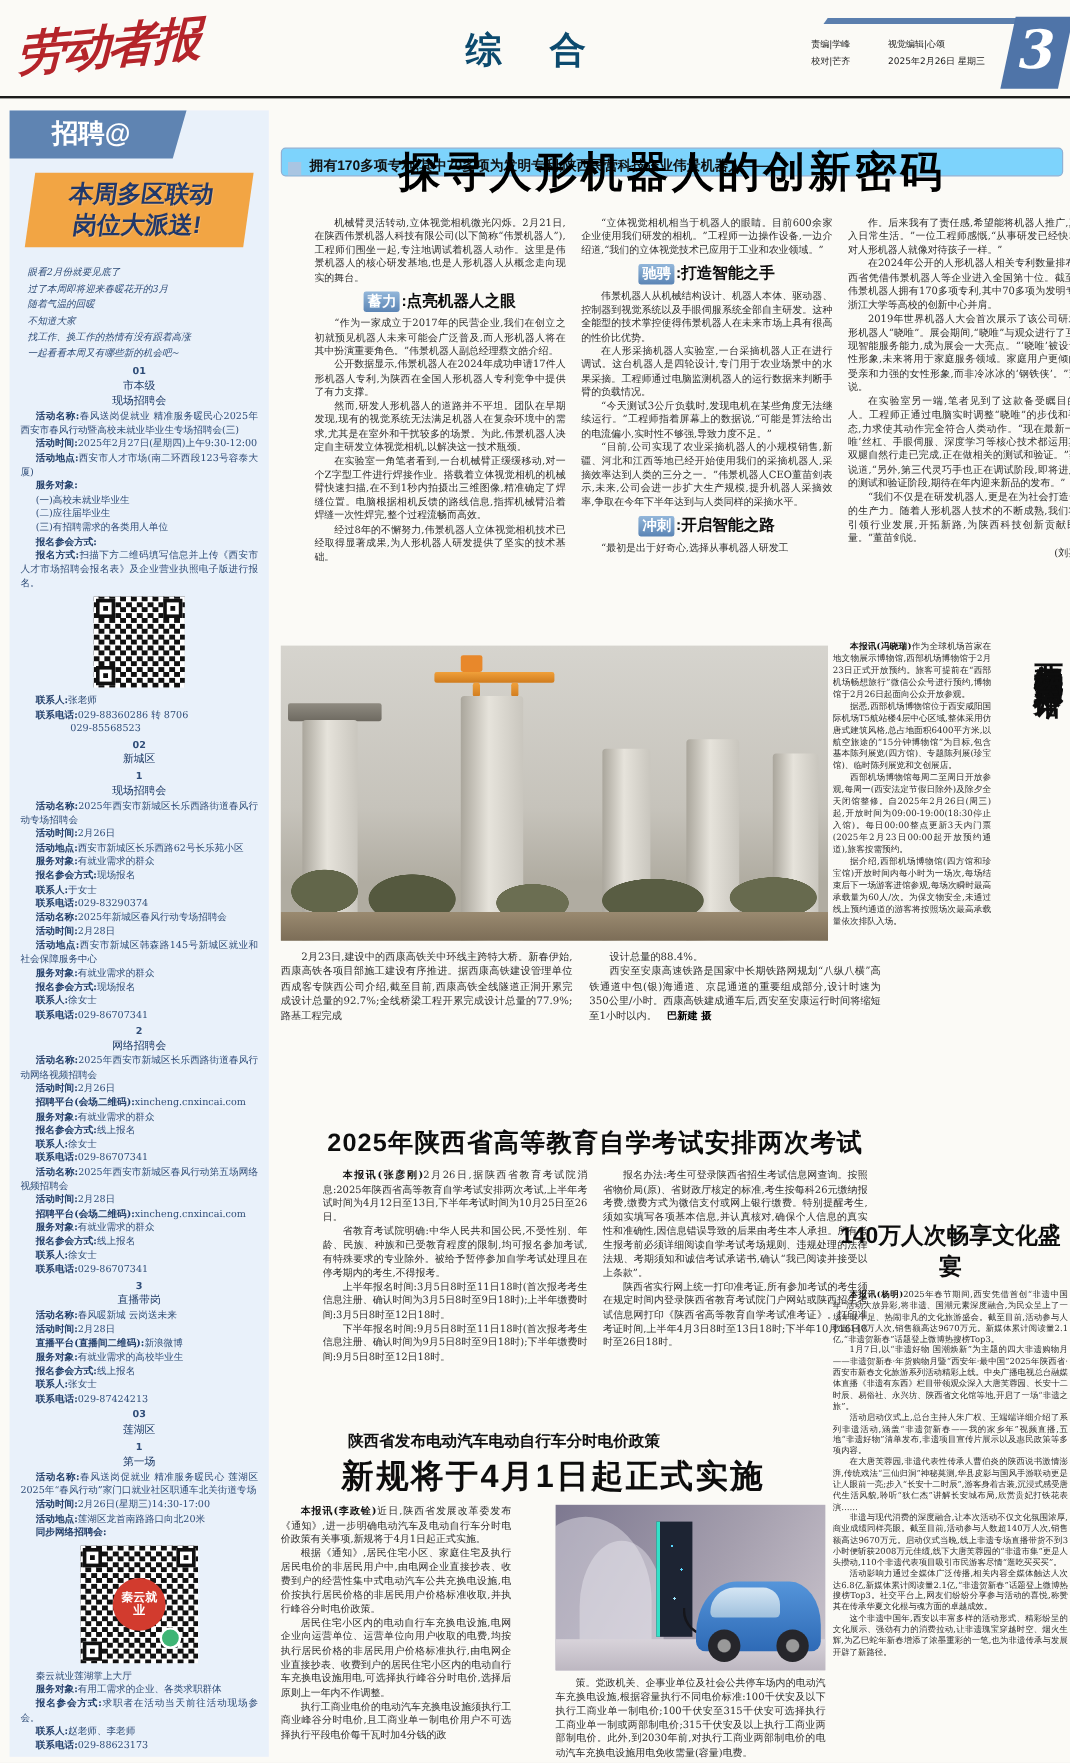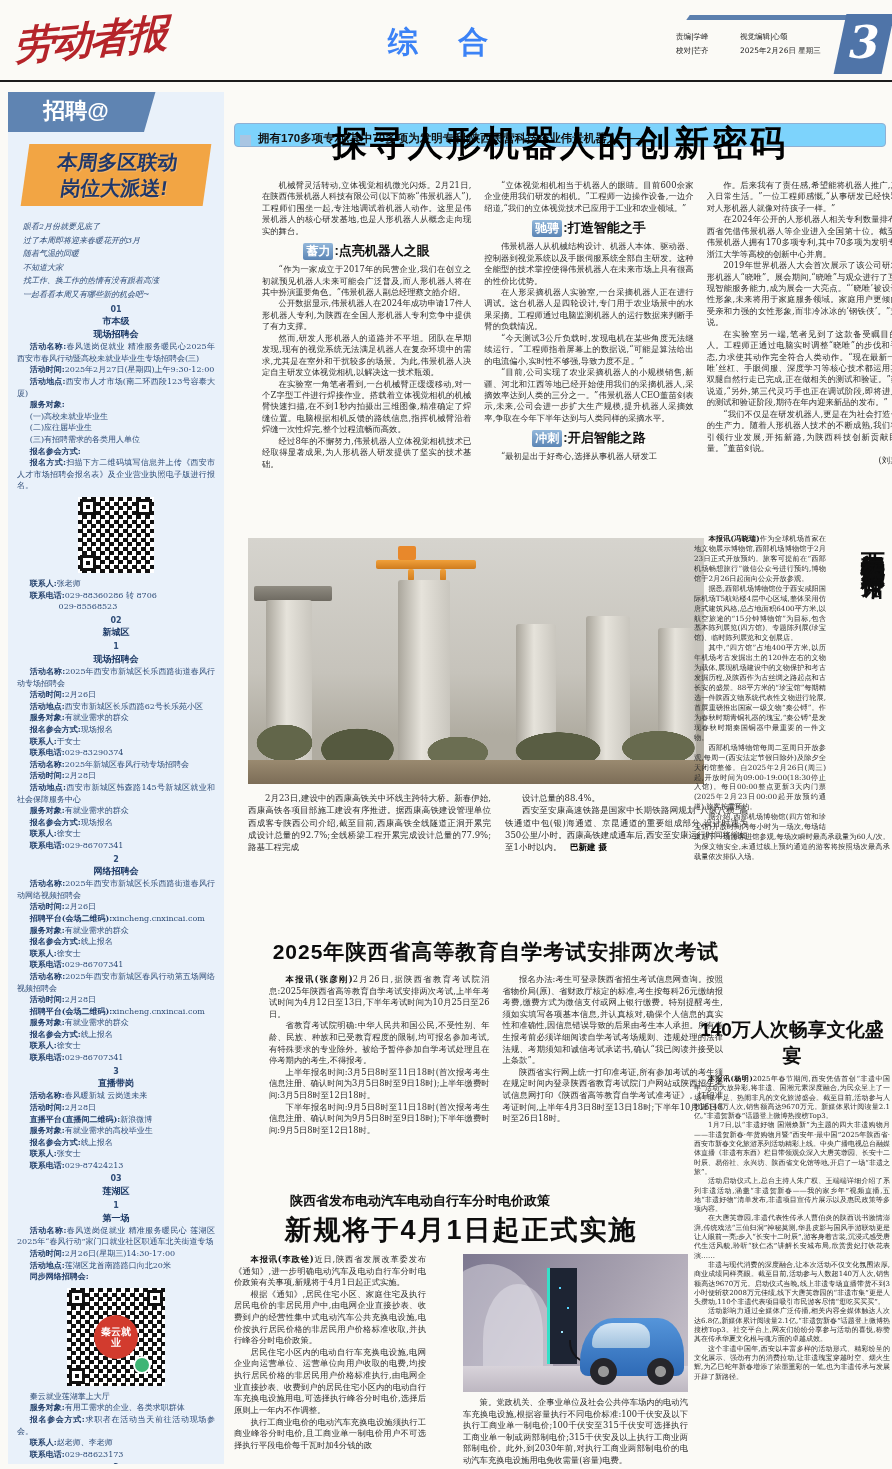--- a/index.html
+++ b/index.html
@@ -4,41 +4,41 @@
 <style>
   * { margin:0; padding:0; box-sizing:border-box; }
   body { background:#e8e8e8; font-family:"DejaVu Serif", serif; }
   #page { position:relative; width:892px; height:1469px; background:#fbfaf6; margin:0 auto; overflow:hidden; }
 
   
   .logo { position:absolute; left:14px; top:6px; width:200px; height:64px;
     font-family:"DejaVu Serif",serif; font-style:italic; font-weight:bold; font-size:40px;
     color:#b5242a; transform:rotate(-5deg) skewX(-6deg); letter-spacing:-2px; line-height:62px; }
   .section-title { position:absolute; left:330px; top:22px; width:232px; text-align:center;
-    font-family:"Liberation Sans",sans-serif; font-weight:bold; font-size:30px; color:#3b82f6; letter-spacing:16px; }
+    font-family:"Liberation Sans",sans-serif; font-weight:bold; font-size:30px; color:#0c4a6e; letter-spacing:16px; }
   .credit-bar { position:absolute; left:688px; top:15px; width:178px; height:5px; background:#5b7fae; transform:skewX(-35deg); }
   .credits { position:absolute; left:676px; top:30px; width:168px; display:grid; grid-template-columns:64px 104px;
     font-size:7.5px; color:#222; line-height:14px; font-family:"DejaVu Sans",sans-serif; }
   .pagenum { position:absolute; left:840px; top:14px; width:48px; height:60px; background:#4f74a8; transform:skewX(-12deg); }
   .pagenum span { display:block; transform:skewX(12deg); color:#fff; font-family:"DejaVu Serif",serif; font-style:italic;
     font-weight:bold; font-size:44px; text-align:center; line-height:58px; }
   .head-rule { position:absolute; left:0; top:80px; width:892px; height:2px; background:#1c1c1c; }
 
   
   .sidebar { position:absolute; left:8px; top:92px; width:216px; height:1372px; background:#e9f1fa; overflow:hidden; }
   .sb-tag { position:absolute; left:-6px; top:-2px; width:148px; height:42px; background:#5f84b2; transform:skewX(-16deg); }
   .sb-tag span { display:block; transform:skewX(16deg); color:#fff; font-family:"Liberation Sans",sans-serif;
     font-weight:bold; font-size:22px; line-height:42px; text-align:center; }
   .sb-banner { margin:52px auto 10px; width:182px; padding:5px 0; background:#f2a544; transform:skewX(-8deg);
     text-align:center; font-family:"Liberation Sans",sans-serif; font-weight:bold; font-size:20px; color:#20386b;
     line-height:26px; text-shadow:1px 1px 0 #fff3; }
   .sb-rows { padding:4px 9px 0 9px; color:#2f4d78; font-size:8px; line-height:1.45; }
   .sb-intro { font-style:italic; padding-left:6px; line-height:1.7; }
   .sb-num { text-align:center; font-weight:bold; font-family:"DejaVu Sans",sans-serif; margin-top:2px; }
-  .sb-head { text-align:center; font-weight:bold; color:#1d3a66; font-size:9px; font-family:"Liberation Sans",sans-serif; }
+  .sb-head { text-align:center; font-weight:normal; color:#1d3a66; font-size:9px; font-family:"Liberation Sans",sans-serif; }
   .sb-line { text-indent:1.6em; text-align:justify; }
   .sb-line b { color:#24406b; }
   .sb-plain { padding-left:1.6em; }
   .sb-plain2 { padding-left:5.2em; }
   .qr { position:relative; margin:5px auto; background:repeating-conic-gradient(#111 0% 25%, #fff 0% 50%) 0 0/9px 9px; }
   .qr-plain { width:76px; height:76px; }
   .qr-fancy { width:98px; height:98px; }
   .qr i.f { position:absolute; width:16px; height:16px; border:3px solid #111; background:#fff; }
   .qr i.f::after { content:""; position:absolute; left:3px; top:3px; width:4px; height:4px; background:#111; }
   .qr .f1 { left:2px; top:2px; } .qr .f2 { right:2px; top:2px; } .qr .f3 { left:2px; bottom:2px; }
@@ -58,21 +58,21 @@
   .mcols { position:absolute; left:234px; top:180px; width:654px; height:350px; display:flex; gap:13px; overflow:hidden;margin-left:28px; }
   .mcol { flex:1; font-size:8.3px; line-height:1.38; color:#2e2e2e; text-align:justify; }
   .mcol p.p, .mcol p.lead { text-indent:2em; }
   .msub { text-align:center; margin:5px 0 4px; font-family:"Liberation Sans",sans-serif; }
   .msub .tag { display:inline-block; background:linear-gradient(#93b7da,#5b85b5); color:#fff; font-weight:bold;
     font-size:12px; padding:0 3px; border-radius:2px; margin-right:1px; }
   .msub .rest { font-weight:bold; font-size:13px; color:#0d0d0d; }
   .msign { text-align:right; padding-right:6px; }
 
   
-  .photo-block { position:absolute; left:248px; top:538px; width:500px; }
+  .photo-block { position:absolute; left:234px; top:538px; width:500px; }
   .photo { position:relative; width:456px; height:246px; overflow:hidden;
     background:linear-gradient(#d6d4ce 0%, #c6c3bb 55%, #b0aca1 80%); }
   .pier { position:absolute; background:linear-gradient(90deg,#aaa69c,#e6e3db 45%,#c9c6be); border-radius:3px 3px 0 0; }
   .beam { position:absolute; background:linear-gradient(#8f8b81,#6e6a61); border-radius:2px; }
   .crane-arm { position:absolute; background:linear-gradient(#f0a03a,#d07c1e); border-radius:2px; }
   .crane-cab { position:absolute; background:#e8882b; border-radius:2px; }
   .trees { position:absolute; left:0; right:0; bottom:22px; height:64px;
     background-image:
       radial-gradient(ellipse 46px 30px at 8% 70%, #62664a 60%, transparent 61%),
       radial-gradient(ellipse 60px 34px at 24% 80%, #55593f 60%, transparent 61%),
@@ -318,21 +318,20 @@
   </div>
 
   <div class="museum">
     <div class="vhead">
       <span class="vmain">西部机场博物馆已开放预约</span>
       <span class="vsub">今日开馆</span>
     </div>
     <div>
         <p class="lead"><b>本报讯(冯晓瑞)</b><span>作为全球机场首家在地文物展示博物馆,西部机场博物馆于2月23日正式开放预约。旅客可提前在“西部机场畅想旅行”微信公众号进行预约,博物馆于2月26日起面向公众开放参观。</span></p>
         <p class="p">据悉,西部机场博物馆位于西安咸阳国际机场T5航站楼4层中心区域,整体采用仿唐式建筑风格,总占地面积6400平方米,以航空旅途的“15分钟博物馆”为目标,包含基本陈列展览(四方馆)、专题陈列展(珍宝馆)、临时陈列展览和文创展店。</p>
-        <p class="p">其中,“四方馆”占地400平方米,以历年机场考古发掘出土的120件左右的文物为载体,展现机场建设中的文物保护和考古发掘历程,及陕西作为古丝绸之路起点和古长安的盛景。88平方米的“珍宝馆”每期精选一件陕西文物系统代表性文物进行轮展,首展重磅推出国家一级文物“秦公镈”。作为春秋时期青铜礼器的瑰宝,“秦公镈”是发现春秋时期秦国铜器中最重要的一件文物。</p>
         <p class="p">西部机场博物馆每周二至周日开放参观,每周一(西安法定节假日除外)及除夕全天闭馆整修。自2025年2月26日(周三)起,开放时间为09:00-19:00(18:30停止入馆)。每日00:00整点更新3天内门票(2025年2月23日00:00起开放预约通道),旅客按需预约。</p>
         <p class="p">据介绍,西部机场博物馆(四方馆和珍宝馆)开放时间内每小时为一场次,每场结束后下一场游客进馆参观,每场次瞬时最高承载量为60人/次。为保文物安全,未通过线上预约通道的游客将按照场次最高承载量依次排队入场。</p>
       </div>
   </div>
 
   <div class="exam">
     <h2 class="h">2025年陕西省高等教育自学考试安排两次考试</h2>
     <div class="cols">
       <div class="col">
           <p class="lead"><b>本报讯(张彦刚)</b><span>2月26日,据陕西省教育考试院消息:2025年陕西省高等教育自学考试安排两次考试,上半年考试时间为4月12日至13日,下半年考试时间为10月25日至26日。</span></p>

